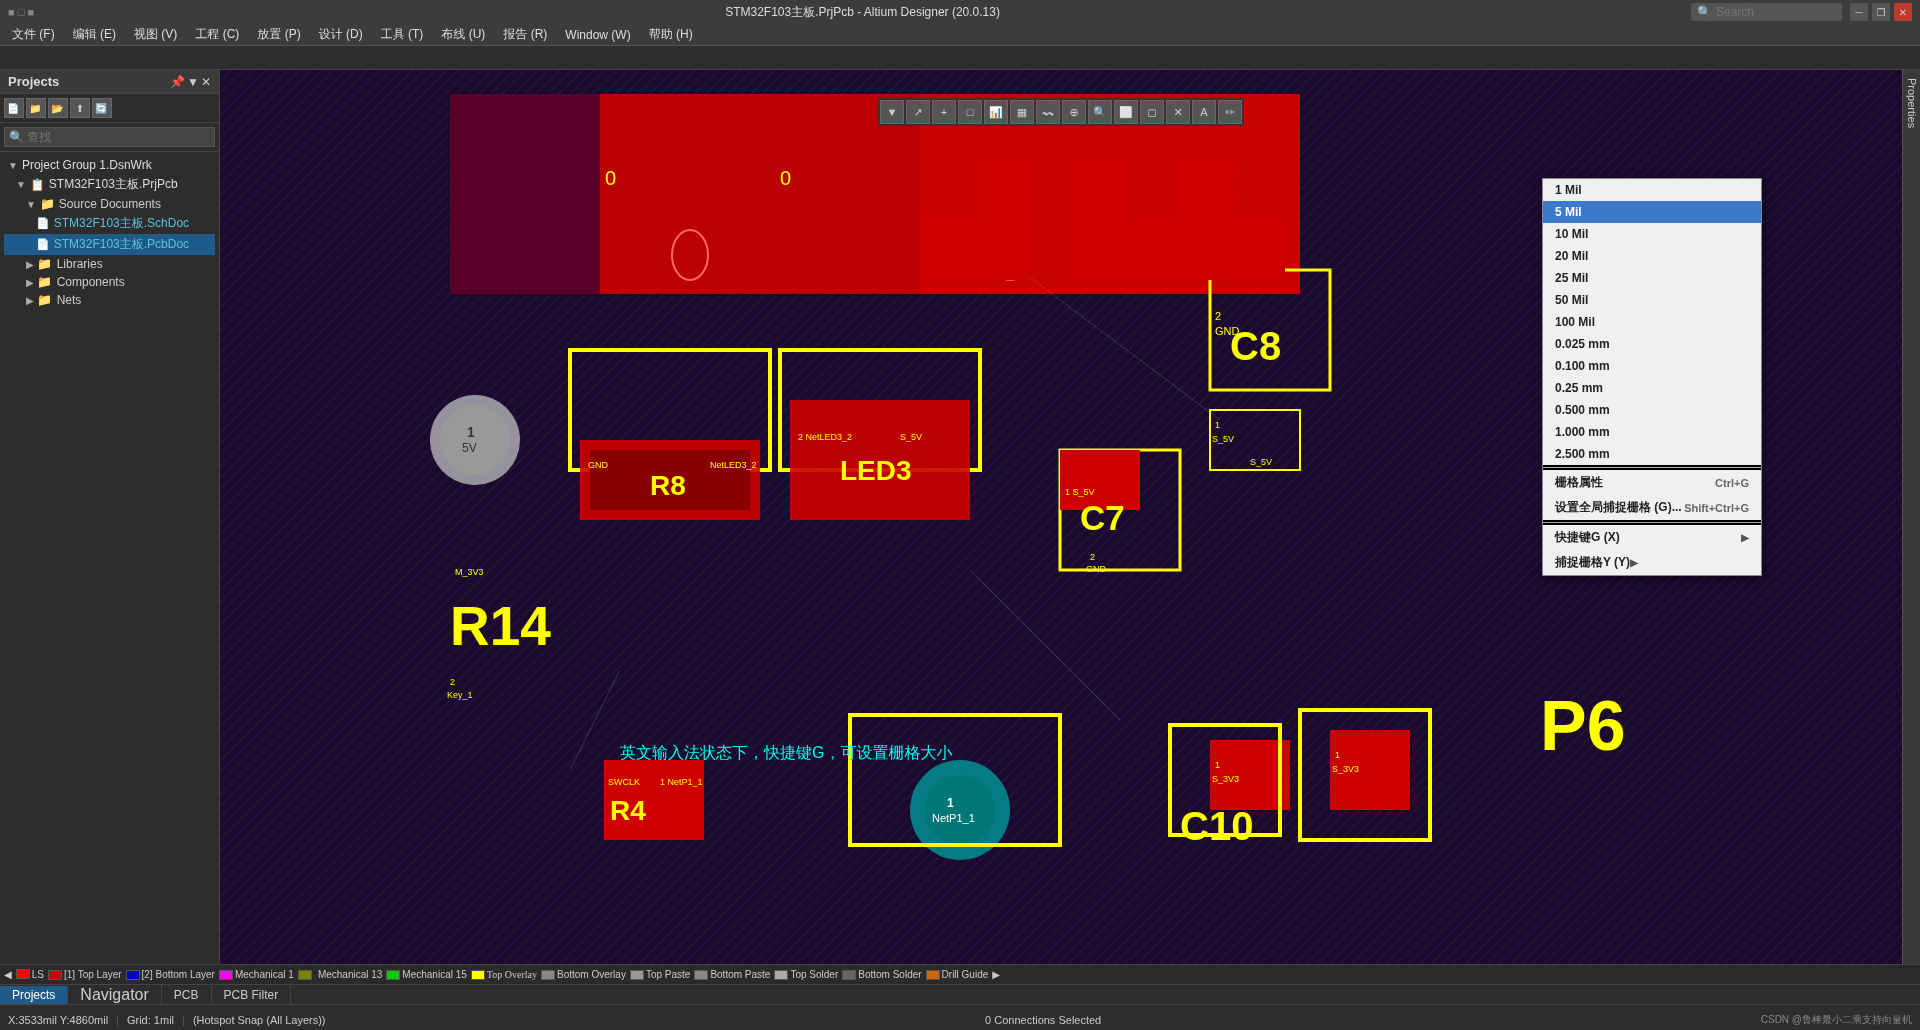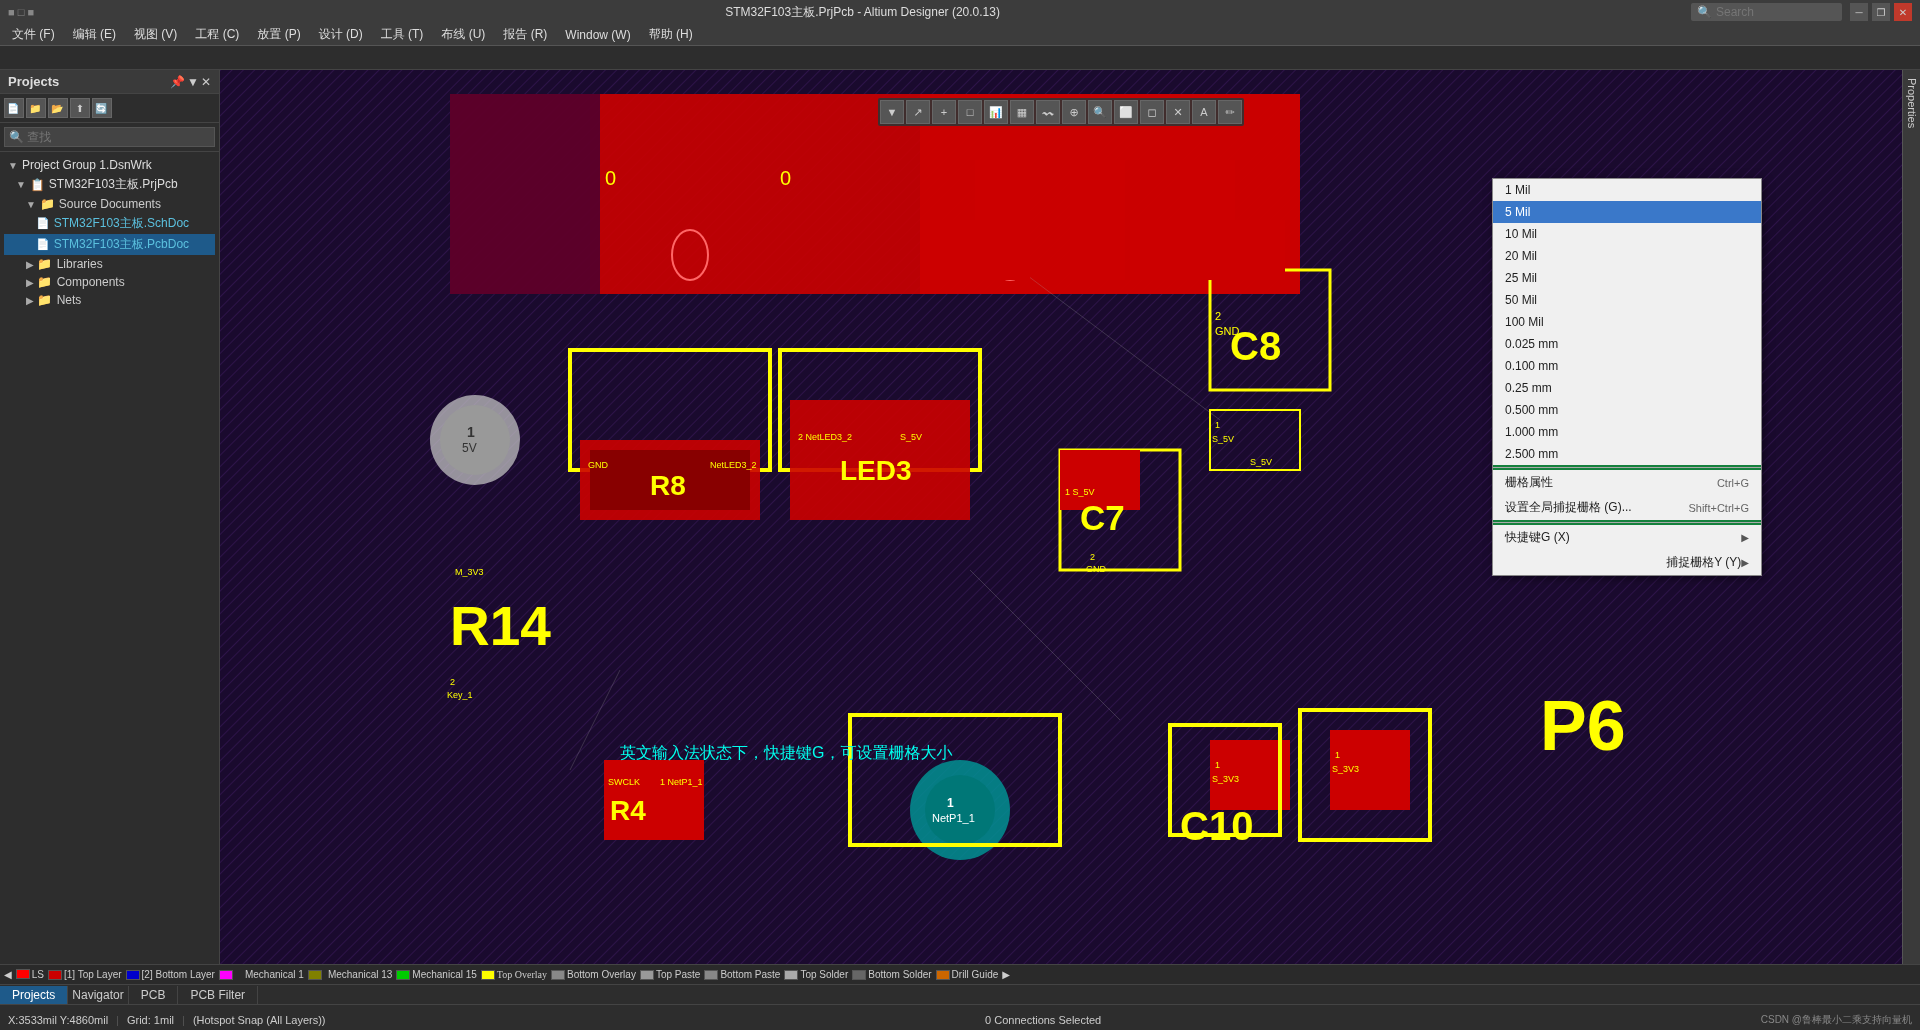--- a/index.html
+++ b/index.html
@@ -486,21 +486,21 @@
       <rect x="910" y="150" width="55" height="60" fill="#cc0000"></rect>
       <rect x="960" y="90" width="55" height="120" fill="#cc0000"></rect>
       <rect x="1010" y="150" width="55" height="60" fill="#cc0000"></rect>
       <rect x="850" y="90" width="55" height="120" fill="#cc0000"></rect>
       <rect x="755" y="90" width="55" height="120" fill="#cc0000"></rect>
       <rect x="700" y="150" width="55" height="60" fill="#cc0000"></rect>
     </svg>
 
     <div class="pcb-annotation" style="position:absolute; bottom:200px; left:400px; color:#00ffee; font-size:16px; white-space:nowrap;">英文输入法状态下，快捷键G，可设置栅格大小</div>
 
-    <div id="context-menu" style="position:absolute; top:108px; right:140px; width:270px; background:#15803d; border:1px solid #888; z-index:100; box-shadow:2px 2px 8px rgba(0,0,0,0.5);">
+    <div id="context-menu" style="position:absolute; top:108px; right:140px; width:220px; background:#000000; border:1px solid #888; z-index:100; box-shadow:2px 2px 8px rgba(0,0,0,0.5);font-weight:bold;">
     <div style="padding: 4px 12px; cursor: pointer; color: rgb(34, 34, 34); font-size: 12px; display: flex; align-items: center; justify-content: space-between; background: rgb(240, 240, 240);">
           <span>1 Mil</span>
         </div>
         <div style="padding: 4px 12px; cursor: pointer; color: rgb(255, 255, 255); font-size: 12px; display: flex; align-items: center; justify-content: space-between; background: rgb(58, 120, 201);">
           <span>5 Mil</span>
         </div>
         <div style="padding: 4px 12px; cursor: pointer; color: rgb(34, 34, 34); font-size: 12px; display: flex; align-items: center; justify-content: space-between; background: rgb(240, 240, 240);">
           <span>10 Mil</span>
         </div>
         <div style="padding: 4px 12px; cursor: pointer; color: rgb(34, 34, 34); font-size: 12px; display: flex; align-items: center; justify-content: space-between; background: rgb(240, 240, 240);">
@@ -540,21 +540,21 @@
         </div>
         <div style="padding: 4px 12px; cursor: pointer; color: rgb(34, 34, 34); font-size: 12px; display: flex; align-items: center; justify-content: space-between; background: rgb(240, 240, 240);">
           <span>设置全局捕捉栅格 (G)...</span>
           <span style="color: rgb(102, 102, 102); font-size: 11px;">Shift+Ctrl+G</span>
         </div>
         <div style="height: 1px; background: rgb(170, 170, 170); margin: 2px 0px;"></div>
         <div style="padding: 4px 12px; cursor: pointer; color: rgb(34, 34, 34); font-size: 12px; display: flex; align-items: center; justify-content: space-between; background: rgb(240, 240, 240);">
           <span>快捷键G (X)</span>
           <span style="font-size: 10px; color: rgb(85, 85, 85);">▶</span>
         </div>
-        <div style="padding: 4px 12px; cursor: pointer; color: rgb(34, 34, 34); font-size: 12px; display: flex; align-items: center; justify-content: flex-end; background: rgb(240, 240, 240);">
+        <div style="padding: 4px 12px; cursor: pointer; color: rgb(34, 34, 34); font-size: 12px; display: flex; align-items: center; justify-content: flex-start; background: rgb(240, 240, 240);">
           <span>捕捉栅格Y (Y)</span>
           <span style="font-size: 10px; color: rgb(85, 85, 85);">▶</span>
         </div>
       </div>
   </div>
 
   <div id="right-panel" style="width:18px; background:#3a3a3a; border-left:1px solid #555; display:flex; flex-direction:column; align-items:center;">
     <div class="right-panel-tab" style="writing-mode:vertical-rl; text-orientation:mixed; padding:8px 2px; font-size:11px; color:#ccc; cursor:pointer;">Properties</div>
   </div>
 </div>
@@ -566,21 +566,21 @@
       <span class="layer-name" style="color: rgb(204, 204, 204); font-size: 10px; white-space: nowrap;">LS</span>
     </div>
     <div class="layer-item" style="display: flex; align-items: center; gap: 2px; cursor: pointer;">
       <div class="layer-color" style="width: 14px; height: 10px; background: rgb(204, 0, 0); border: 1px solid rgb(85, 85, 85);"></div>
       <span class="layer-name" style="color: rgb(204, 204, 204); font-size: 10px; white-space: nowrap;">[1] Top Layer</span>
     </div>
     <div class="layer-item" style="display: flex; align-items: center; gap: 2px; cursor: pointer;">
       <div class="layer-color" style="width: 14px; height: 10px; background: rgb(0, 0, 204); border: 1px solid rgb(85, 85, 85);"></div>
       <span class="layer-name" style="color: rgb(204, 204, 204); font-size: 10px; white-space: nowrap;">[2] Bottom Layer</span>
     </div>
-    <div class="layer-item" style="display: flex; align-items: center; gap: 12px; cursor: pointer;">
+    <div class="layer-item" style="display: flex; align-items: center; gap: 2px; cursor: pointer;">
       <div class="layer-color" style="width: 14px; height: 10px; background: rgb(255, 0, 255); border: 1px solid rgb(85, 85, 85);"></div>
       <span class="layer-name" style="color: rgb(204, 204, 204); font-size: 10px; white-space: nowrap;">Mechanical 1</span>
     </div>
     <div class="layer-item" style="display: flex; align-items: flex-end; gap: 6px; cursor: pointer;">
       <div class="layer-color" style="width: 14px; height: 10px; background: rgb(128, 128, 0); border: 1px solid rgb(85, 85, 85);"></div>
       <span class="layer-name" style="color: rgb(204, 204, 204); font-size: 10px; white-space: nowrap;">Mechanical 13</span>
     </div>
     <div class="layer-item" style="display: flex; align-items: center; gap: 2px; cursor: pointer;">
       <div class="layer-color" style="width: 14px; height: 10px; background: rgb(0, 204, 0); border: 1px solid rgb(85, 85, 85);"></div>
       <span class="layer-name" style="color: rgb(204, 204, 204); font-size: 10px; white-space: nowrap;">Mechanical 15</span>
@@ -611,21 +611,21 @@
     </div>
     <div class="layer-item" style="display: flex; align-items: center; gap: 2px; cursor: pointer;">
       <div class="layer-color" style="width: 14px; height: 10px; background: rgb(204, 102, 0); border: 1px solid rgb(85, 85, 85);"></div>
       <span class="layer-name" style="color: rgb(204, 204, 204); font-size: 10px; white-space: nowrap;">Drill Guide</span>
     </div>
     <span style="cursor: pointer; color: rgb(204, 204, 204); font-size: 10px;">▶</span>
   </div>
 
 <div id="bottom-tabs" style="height:20px; background:#2d2d2d; display:flex; align-items:center; border-top:1px solid #444;">
 <div class="btm-tab active" style="padding: 2px 12px; cursor: pointer; font-size: 12px; color: rgb(255, 255, 255); border-right: 1px solid rgb(68, 68, 68); background: rgb(30, 90, 138);">Projects</div>
-    <div class="btm-tab" style="padding: 2px 4px; cursor: pointer; font-size: 12px; color: rgb(204, 204, 204); border-right: 1px solid rgb(68, 68, 68); background: transparent;">Navigator</div>
+    <div class="btm-tab" style="padding: 2px 12px; cursor: pointer; font-size: 16px; color: rgb(204, 204, 204); border-right: 1px solid rgb(68, 68, 68); background: transparent;">Navigator</div>
     <div class="btm-tab" style="padding: 2px 12px; cursor: pointer; font-size: 12px; color: rgb(204, 204, 204); border-right: 1px solid rgb(68, 68, 68); background: transparent;">PCB</div>
     <div class="btm-tab" style="padding: 2px 12px; cursor: pointer; font-size: 12px; color: rgb(204, 204, 204); border-right: 1px solid rgb(68, 68, 68); background: transparent;">PCB Filter</div>
   </div>
 
 <div id="statusbar" style="height:30px; background:#2d2d2d; border-top:1px solid #444; display:flex; align-items:center; padding:0 8px; gap:8px; font-size:11px; color:#ccc;">
   <span>X:3533mil Y:4860mil</span>
   <span style="color:#555;">|</span>
   <span>Grid: 1mil</span>
   <span style="color:#555;">|</span>
   <span>(Hotspot Snap (All Layers))</span>

